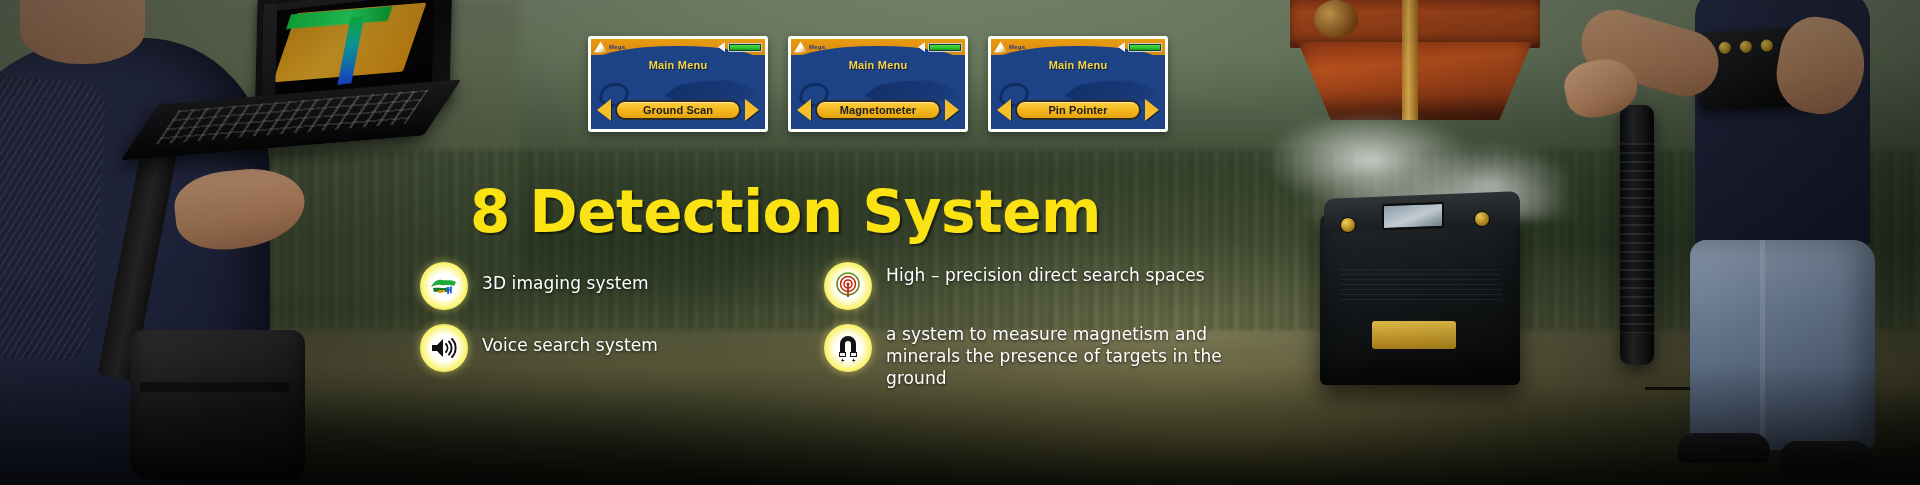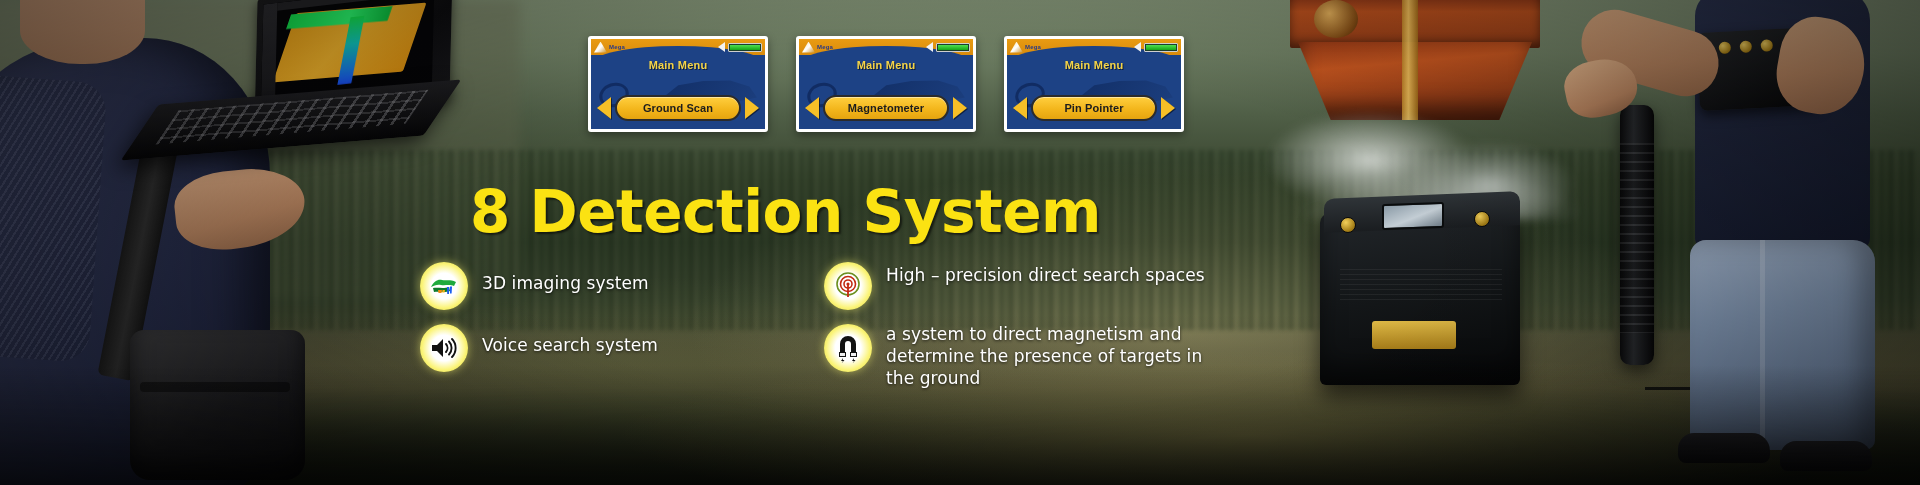--- a/index.html
+++ b/index.html
@@ -318,21 +318,21 @@
     position: absolute; bottom: 22px; height: 30px; width: 92px;
     background: linear-gradient(180deg, #26262a, #0c0c0e);
     border-radius: 16px 18px 8px 8px;
   }
   .mr-shoe1 { left: 18px; }
   .mr-shoe2 { left: 120px; bottom: 14px; }
 
   
   .menu-cards {
     position: absolute; left: 588px; top: 36px;
-    display: flex; gap: 28px;
+    display: flex; gap: 20px;
   }
   .menu-card {
     width: 180px; height: 96px;
     background: #1d4285;
     border: 3px solid #ffffff;
     border-radius: 3px;
     position: relative;
     overflow: hidden;
     box-shadow: 0 3px 8px rgba(0,0,0,0.4);
   }
@@ -410,21 +410,21 @@
     border-top: 11px solid transparent;
     border-bottom: 11px solid transparent;
     filter: drop-shadow(1px 1px 0 rgba(0,0,0,0.5));
     cursor: pointer;
   }
   .mc-arrow.left  { border-right: 14px solid #f6bf27; }
   .mc-arrow.right { border-left: 14px solid #f6bf27; }
   .mc-btn {
     flex: 1;
     margin: 0 4px;
-    height: 26px;
+    height: 20px;
     background: linear-gradient(180deg, #ffcf3f 0%, #f3b61c 55%, #e5a40f 100%);
     border: 2px solid #2b2b2b;
     border-radius: 13px;
     display: flex; align-items: center; justify-content: center;
     color: #1d1d1d;
     font-size: 11px;
     font-weight: bold;
     letter-spacing: 0.1px;
     box-shadow: inset 0 1px 0 rgba(255,255,255,0.5);
     cursor: pointer;
@@ -682,20 +682,20 @@
       <div class="feat tight">
         <span class="feat-icon">
           <svg width="28" height="30" viewBox="0 0 28 30">
             <path d="M6 20 L6 11 A8 8 0 0 1 22 11 L22 20 L17 20 L17 11 A3 3 0 0 0 11 11 L11 20 Z" fill="#121212"></path>
             <rect x="5.5" y="19.5" width="6" height="4" fill="#efefef" stroke="#121212" stroke-width="1"></rect>
             <rect x="16.5" y="19.5" width="6" height="4" fill="#efefef" stroke="#121212" stroke-width="1"></rect>
             <path d="M9 25 L7 28 L9 28 L7.5 30.5 L10.5 27 L8.8 27 Z" fill="#121212"></path>
             <path d="M20 25 L18 28 L20 28 L18.5 30.5 L21.5 27 L19.8 27 Z" fill="#121212"></path>
           </svg>
         </span>
-        <span class="feat-text three-line">a system to direct magnetism and determine the presence of targets in the ground</span>
+        <span class="feat-text three-line">a system to measure magnetism and minerals the presence of targets in the ground</span>
       </div>
 
     </div>
 
   </div>
 
 </div>
 
 </body></html>

